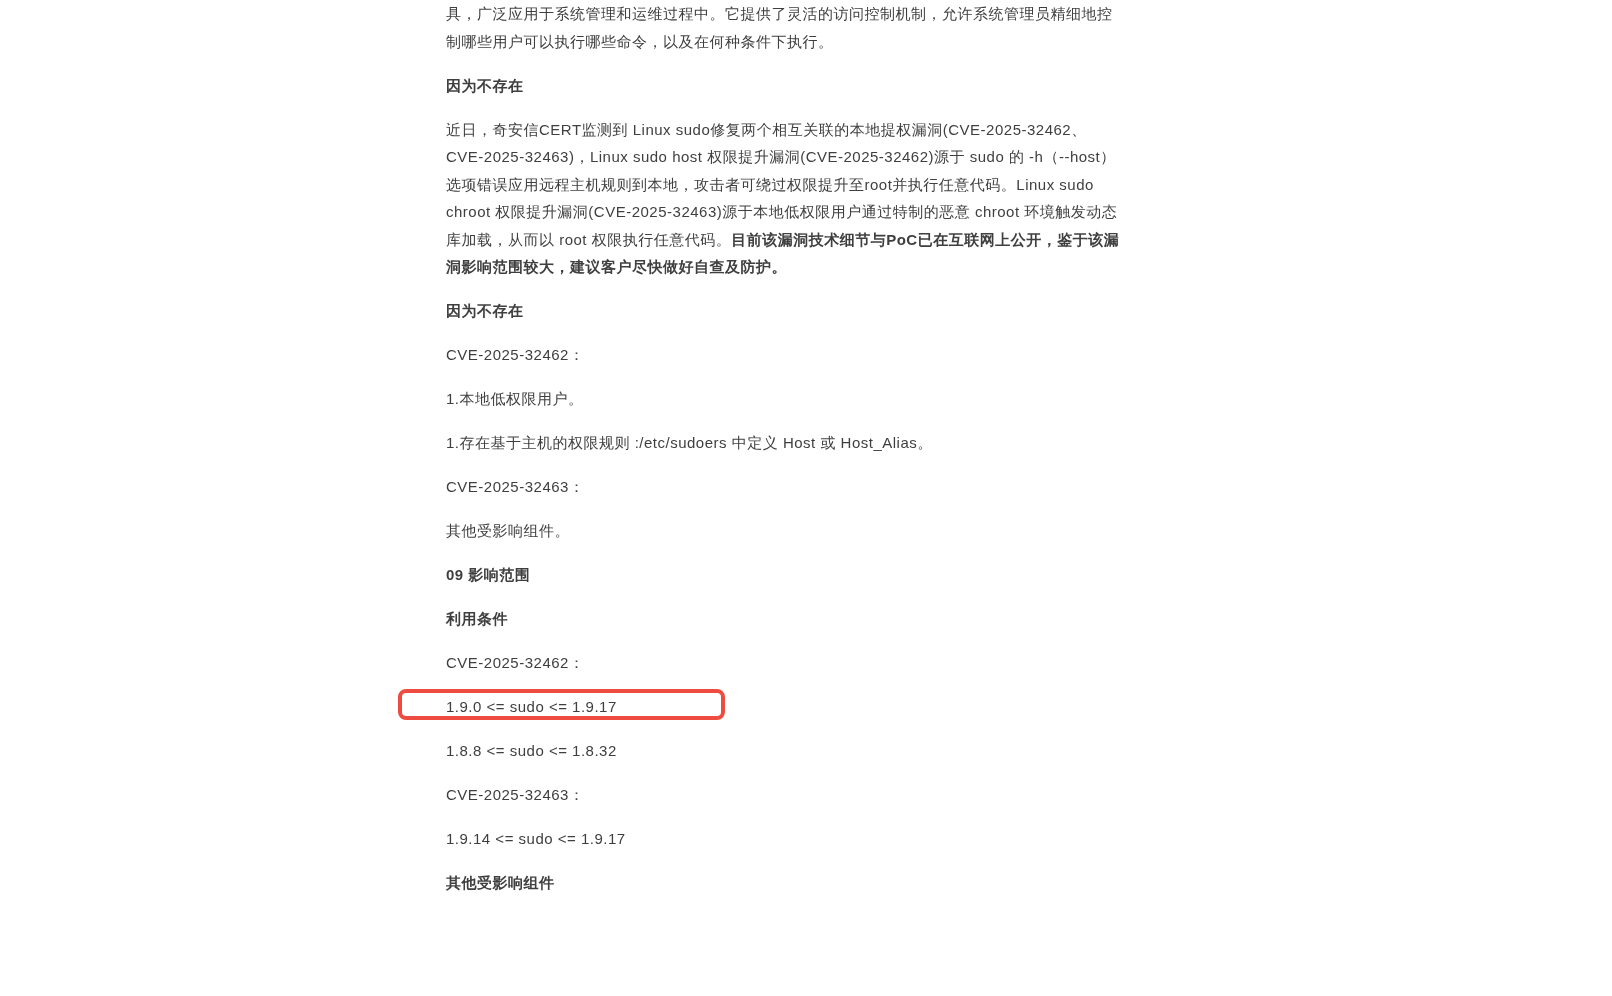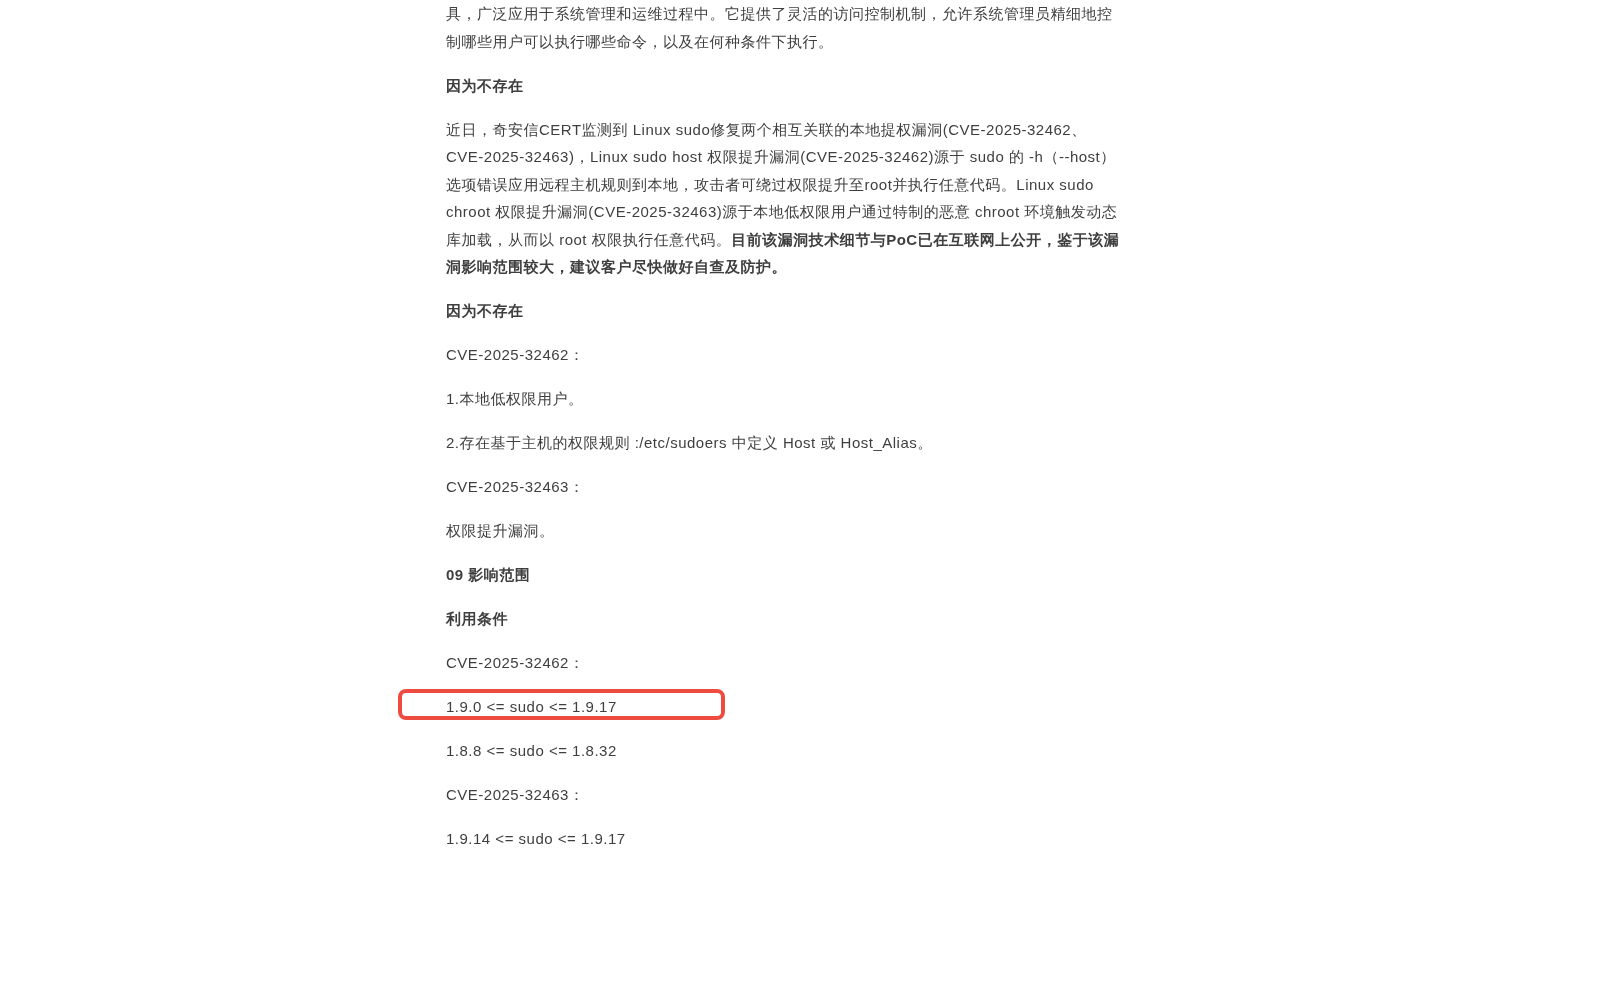--- a/index.html
+++ b/index.html
@@ -61,36 +61,37 @@
   <p class="para-heading">因为不存在</p>
 
   <p><span>近日，奇安信CERT监测到 Linux sudo修复两个相互关联的本地提权漏洞(CVE-2025-32462、CVE-2025-32463)，Linux sudo host 权限提升漏洞(CVE-2025-32462)源于 sudo 的 -h（--host）选项错误应用远程主机规则到本地，攻击者可绕过权限提升至root并执行任意代码。Linux sudo chroot 权限提升漏洞(CVE-2025-32463)源于本地低权限用户通过特制的恶意 chroot 环境触发动态库加载，从而以 root 权限执行任意代码。</span><strong>目前该漏洞技术细节与PoC已在互联网上公开，鉴于该漏洞影响范围较大，建议客户尽快做好自查及防护。</strong></p>
 
   <p class="para-heading">因为不存在</p>
 
   <p>CVE-2025-32462：</p>
 
   <p>1.本地低权限用户。</p>
 
-  <p>2.存在基于主机的权限规则 :/etc/sudoers 中定义 Host 或 Host_Alias。</p>
+  <p>1.存在基于主机的权限规则 :/etc/sudoers 中定义 Host 或 Host_Alias。</p>
 
 
   <p>CVE-2025-32463：</p>
 
-  <p>权限提升漏洞。</p>
+  <p>其他受影响组件。</p>
 
   <p class="para-heading">09 影响范围</p>
 
   <p class="para-heading">利用条件</p>
 
   <p>CVE-2025-32462：</p>
 
   <p class="boxed-line"><span class="highlight-box"></span><span>1.9.0 &lt;= sudo &lt;= 1.9.17</span></p>
 
   <p>1.8.8 &lt;= sudo &lt;= 1.8.32</p>
 
   <p>CVE-2025-32463：</p>
 
   <p>1.9.14 &lt;= sudo &lt;= 1.9.17</p>
 
 
+  <p class="para-heading">其他受影响组件</p>
 
 </div>
 
 </body></html>

